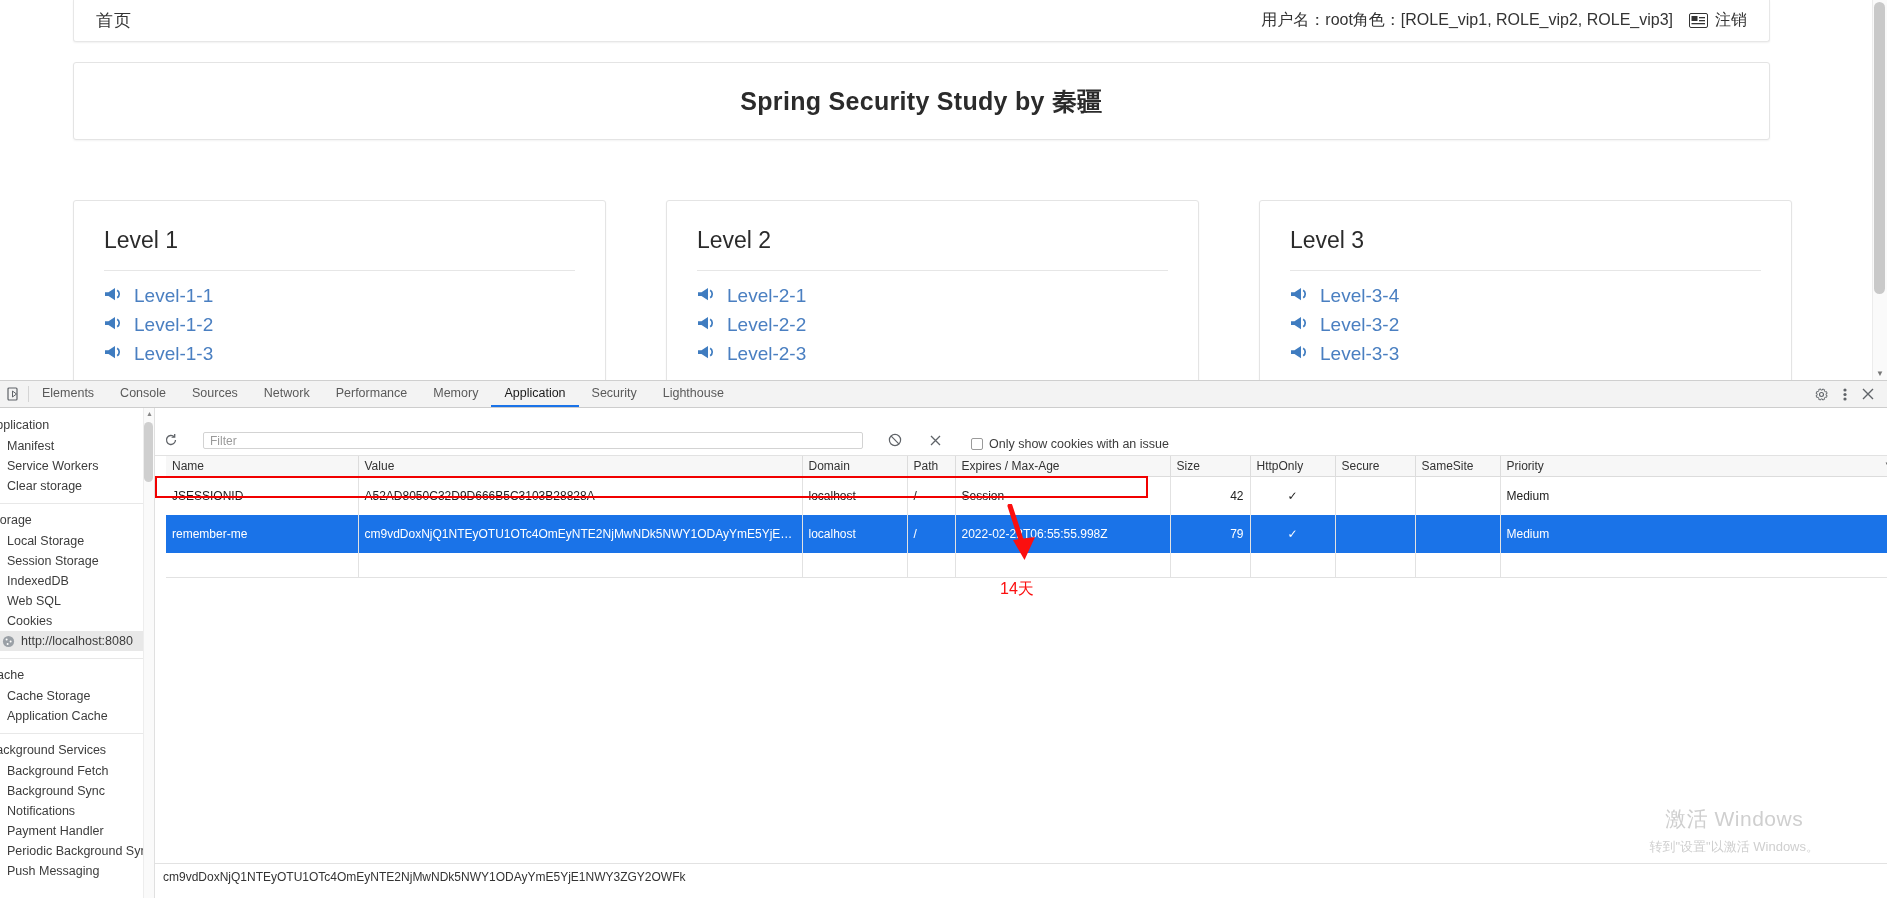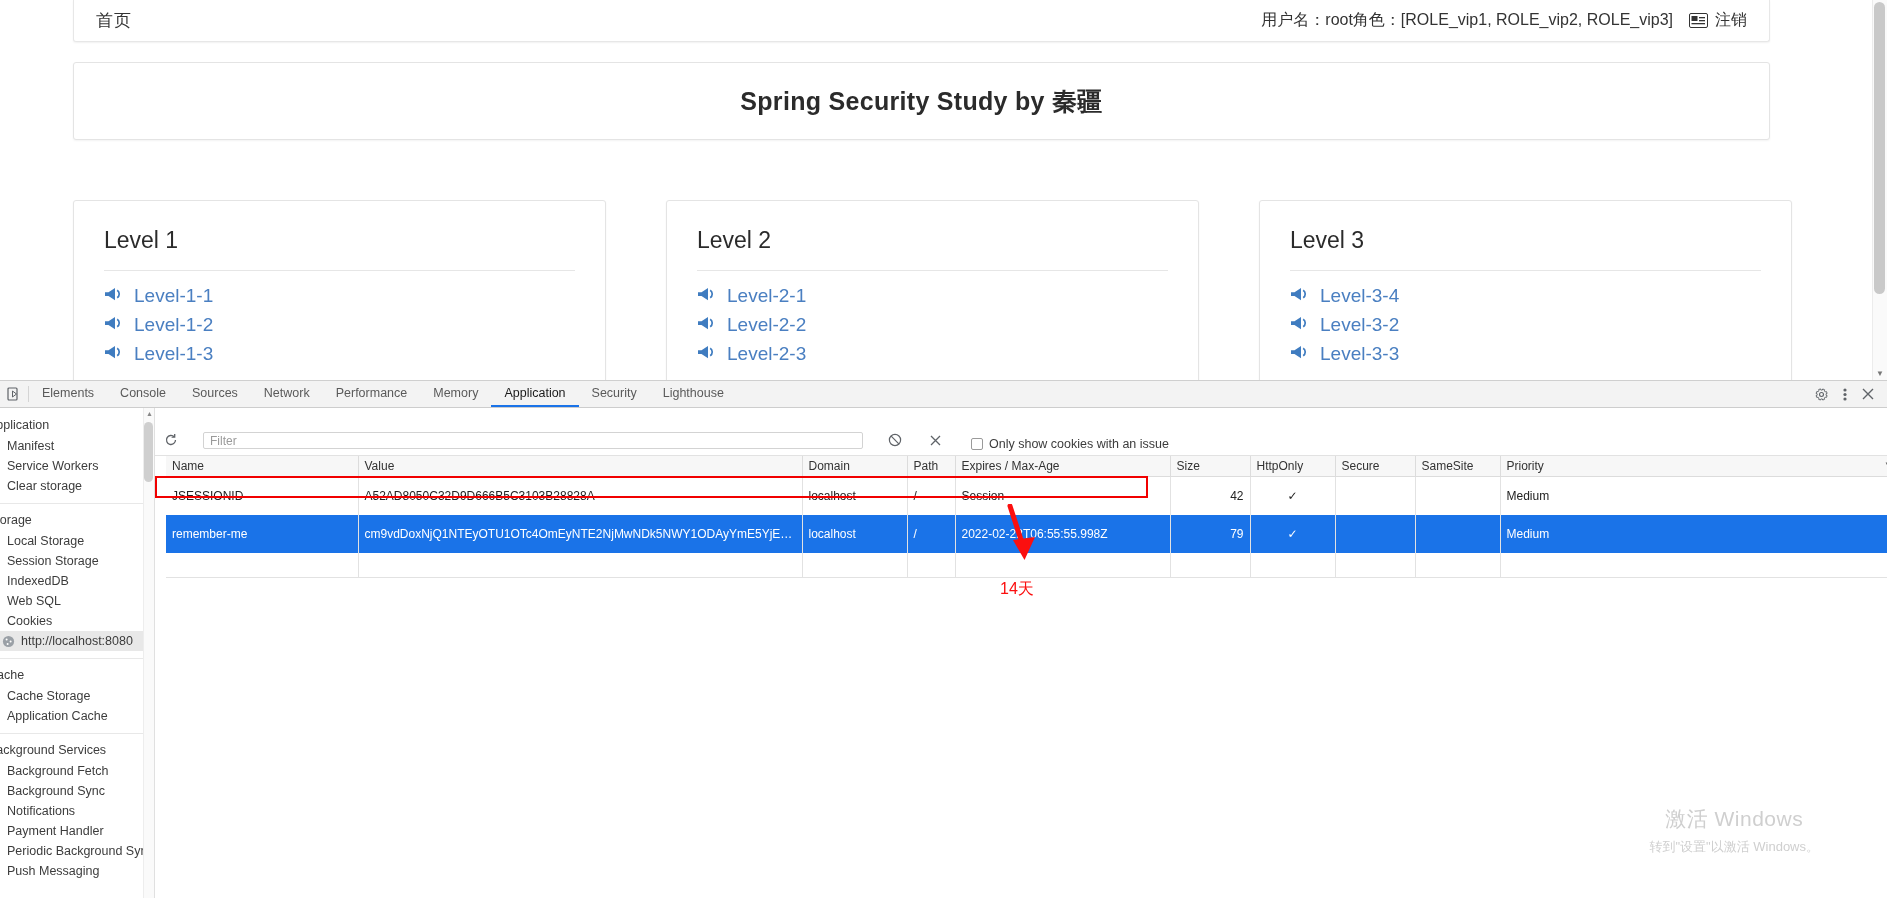--- a/index.html
+++ b/index.html
@@ -507,20 +507,21 @@
 
           <div class="annot-arrow" style="left:842px; top:48px;">
             <svg width="40" height="62" viewBox="0 0 40 62">
               <path d="M13 2 L26 42" stroke="#fb0f0f" stroke-width="5" stroke-linecap="round"></path>
               <path d="M27.5 56 L16 36 L38 33 Z" fill="#fb0f0f"></path>
             </svg>
           </div>
           <div class="annot-text" style="left:845px; top:123px;text-align:center;">14天</div>
         </div>
 
+        <div class="detail-pane">cm9vdDoxNjQ1NTEyOTU1OTc4OmEyNTE2NjMwNDk5NWY1ODAyYmE5YjE1NWY3ZGY2OWFk</div>
       </div>
     </div>
   </div>
 
   <div class="watermark">
     <div class="wm1">激活 Windows</div>
     <div class="wm2">转到"设置"以激活 Windows。</div>
   </div>
 
 </div>

